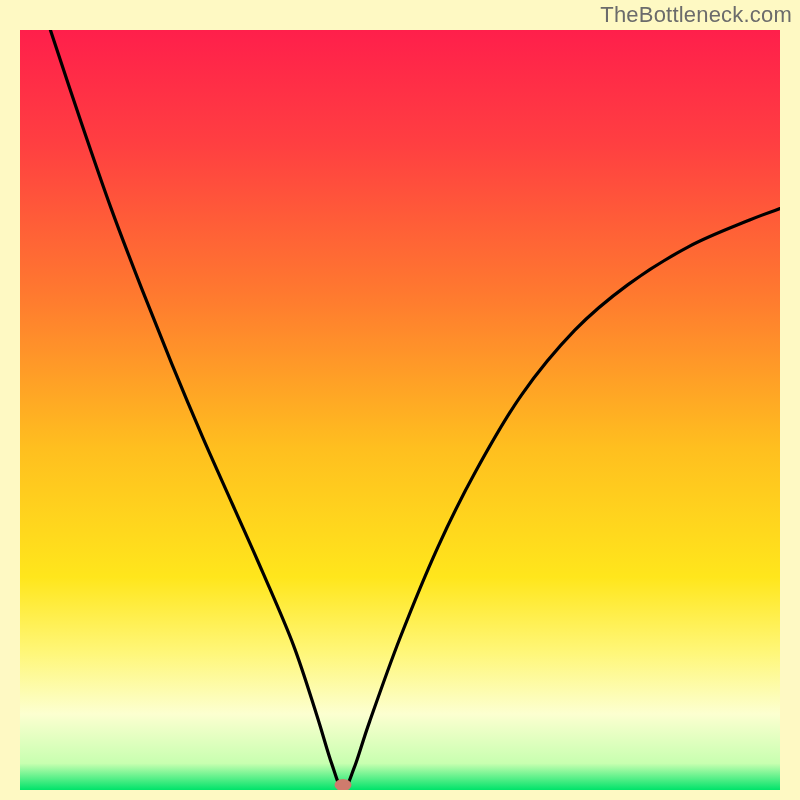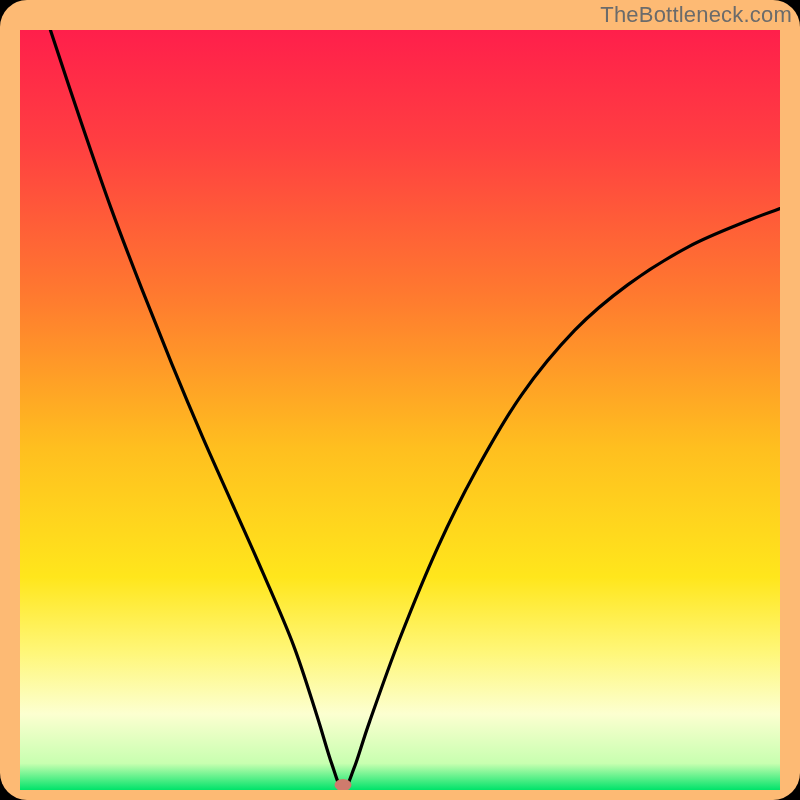--- a/index.html
+++ b/index.html
@@ -8,22 +8,21 @@
     width: 800px;
     height: 800px;
     background: #000000;
     font-family: Arial, Helvetica, sans-serif;
     overflow: hidden;
   }
   .frame {
     position: relative;
     width: 800px;
     height: 800px;
-    background: #fdba74;
-    border-radius: 27px;
+    background: #fef9c3;
   }
   .watermark {
     position: absolute;
     top: 2px;
     right: 8px;
     color: #6b6b6b;
     font-size: 22px;
     font-weight: 500;
     letter-spacing: 0.2px;
     user-select: none;

